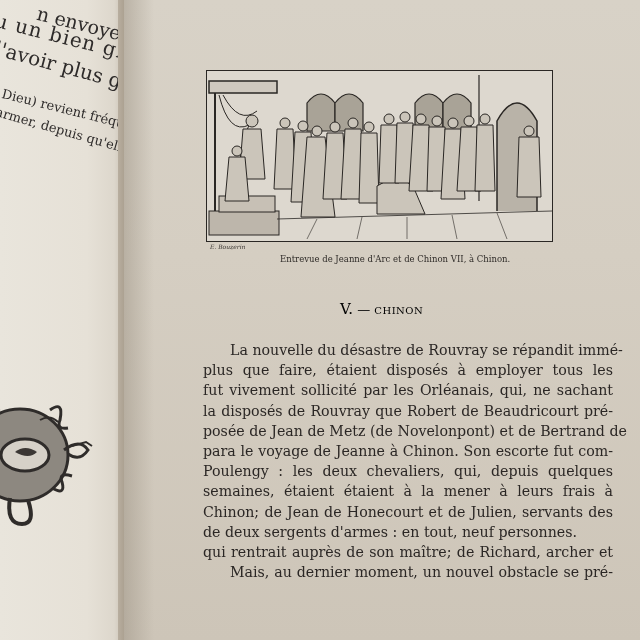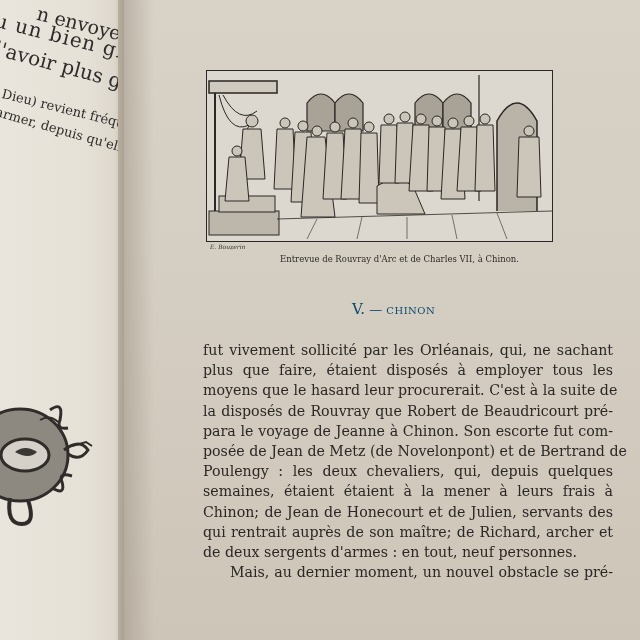--- a/index.html
+++ b/index.html
@@ -41,21 +41,21 @@
     border: 1.5px solid #2a2724; background: #ddd8cf;
   }
   .illustration svg { width: 100%; height: 100%; display: block; }
   .artist-sig {
     position: absolute; left: 210px; top: 243px; font-size: 6px; color: #3a3632; font-style: italic;
   }
   .caption {
     position: absolute; left: 280px; top: 254px; font-size: 8.5px; color: #2f2b28; white-space: nowrap;
   }
   .chapter-heading {
-    position: absolute; left: 340px; top: 300px; font-size: 13px; color: #0c4a6e; white-space: nowrap; margin-left: 12px;
+    position: absolute; left: 340px; top: 300px; font-size: 13px; color: #000000; white-space: nowrap;
   }
   .chapter-heading .num { font-size: 15px; }
   .chapter-heading .title { font-size: 10px; letter-spacing: 0.5px; }
   .body-text {
     position: absolute; left: 203px; top: 340px; width: 410px;
     font-family: "DejaVu Serif", serif; font-size: 14.2px; line-height: 20.2px; color: #2b2725;
   }
   .line { white-space: nowrap; display: block; text-align: justify; text-align-last: justify; }
   .line.last { text-align-last: left; }
   .line.indent { padding-left: 27px; }
@@ -149,35 +149,35 @@
         <path d="M254 56 h16 l4 64 h-24z"></path>
       <circle cx="278" cy="48" r="5"></circle>
         <path d="M270 54 h16 l2 66 h-20z"></path>
       <circle cx="322" cy="60" r="5"></circle>
         <path d="M312 66 h20 l2 60 h-24z"></path>
     </g>
   </svg>
 </div>
 <div class="artist-sig">E. Bouzerin</div>
 
-<div class="caption">Entrevue de Rouvray d'Arc et de Charles VII, à Chinon.</div>
+<div class="caption">Entrevue de Jeanne d'Arc et de Chinon VII, à Chinon.</div>
 
 <div class="chapter-heading">
   <span class="num">V.</span>
   <span>—</span>
   <span class="title">CHINON</span>
 </div>
 
 <div class="body-text">
+  <span class="line indent">La nouvelle du désastre de Rouvray se répandit immé-</span>
+  <span class="line">plus que faire, étaient disposés à employer tous les</span>
   <span class="line">fut vivement sollicité par les Orléanais, qui, ne sachant</span>
-  <span class="line">plus que faire, étaient disposés à employer tous les</span>
-  <span class="line">moyens que le hasard leur procurerait. C'est à la suite de</span>
   <span class="line">la disposés de Rouvray que Robert de Beaudricourt pré-</span>
+  <span class="line">posée de Jean de Metz (de Novelonpont) et de Bertrand de</span>
   <span class="line">para le voyage de Jeanne à Chinon. Son escorte fut com-</span>
-  <span class="line">posée de Jean de Metz (de Novelonpont) et de Bertrand de</span>
   <span class="line">Poulengy : les deux chevaliers, qui, depuis quelques</span>
   <span class="line">semaines, étaient étaient à la mener à leurs frais à</span>
   <span class="line">Chinon; de Jean de Honecourt et de Julien, servants des</span>
+  <span class="line last">de deux sergents d'armes : en tout, neuf personnes.</span>
   <span class="line">qui rentrait auprès de son maître; de Richard, archer et</span>
-  <span class="line last">de deux sergents d'armes : en tout, neuf personnes.</span>
   <span class="line indent">Mais, au dernier moment, un nouvel obstacle se pré-</span>
 
 </div>
 
 </body></html>

